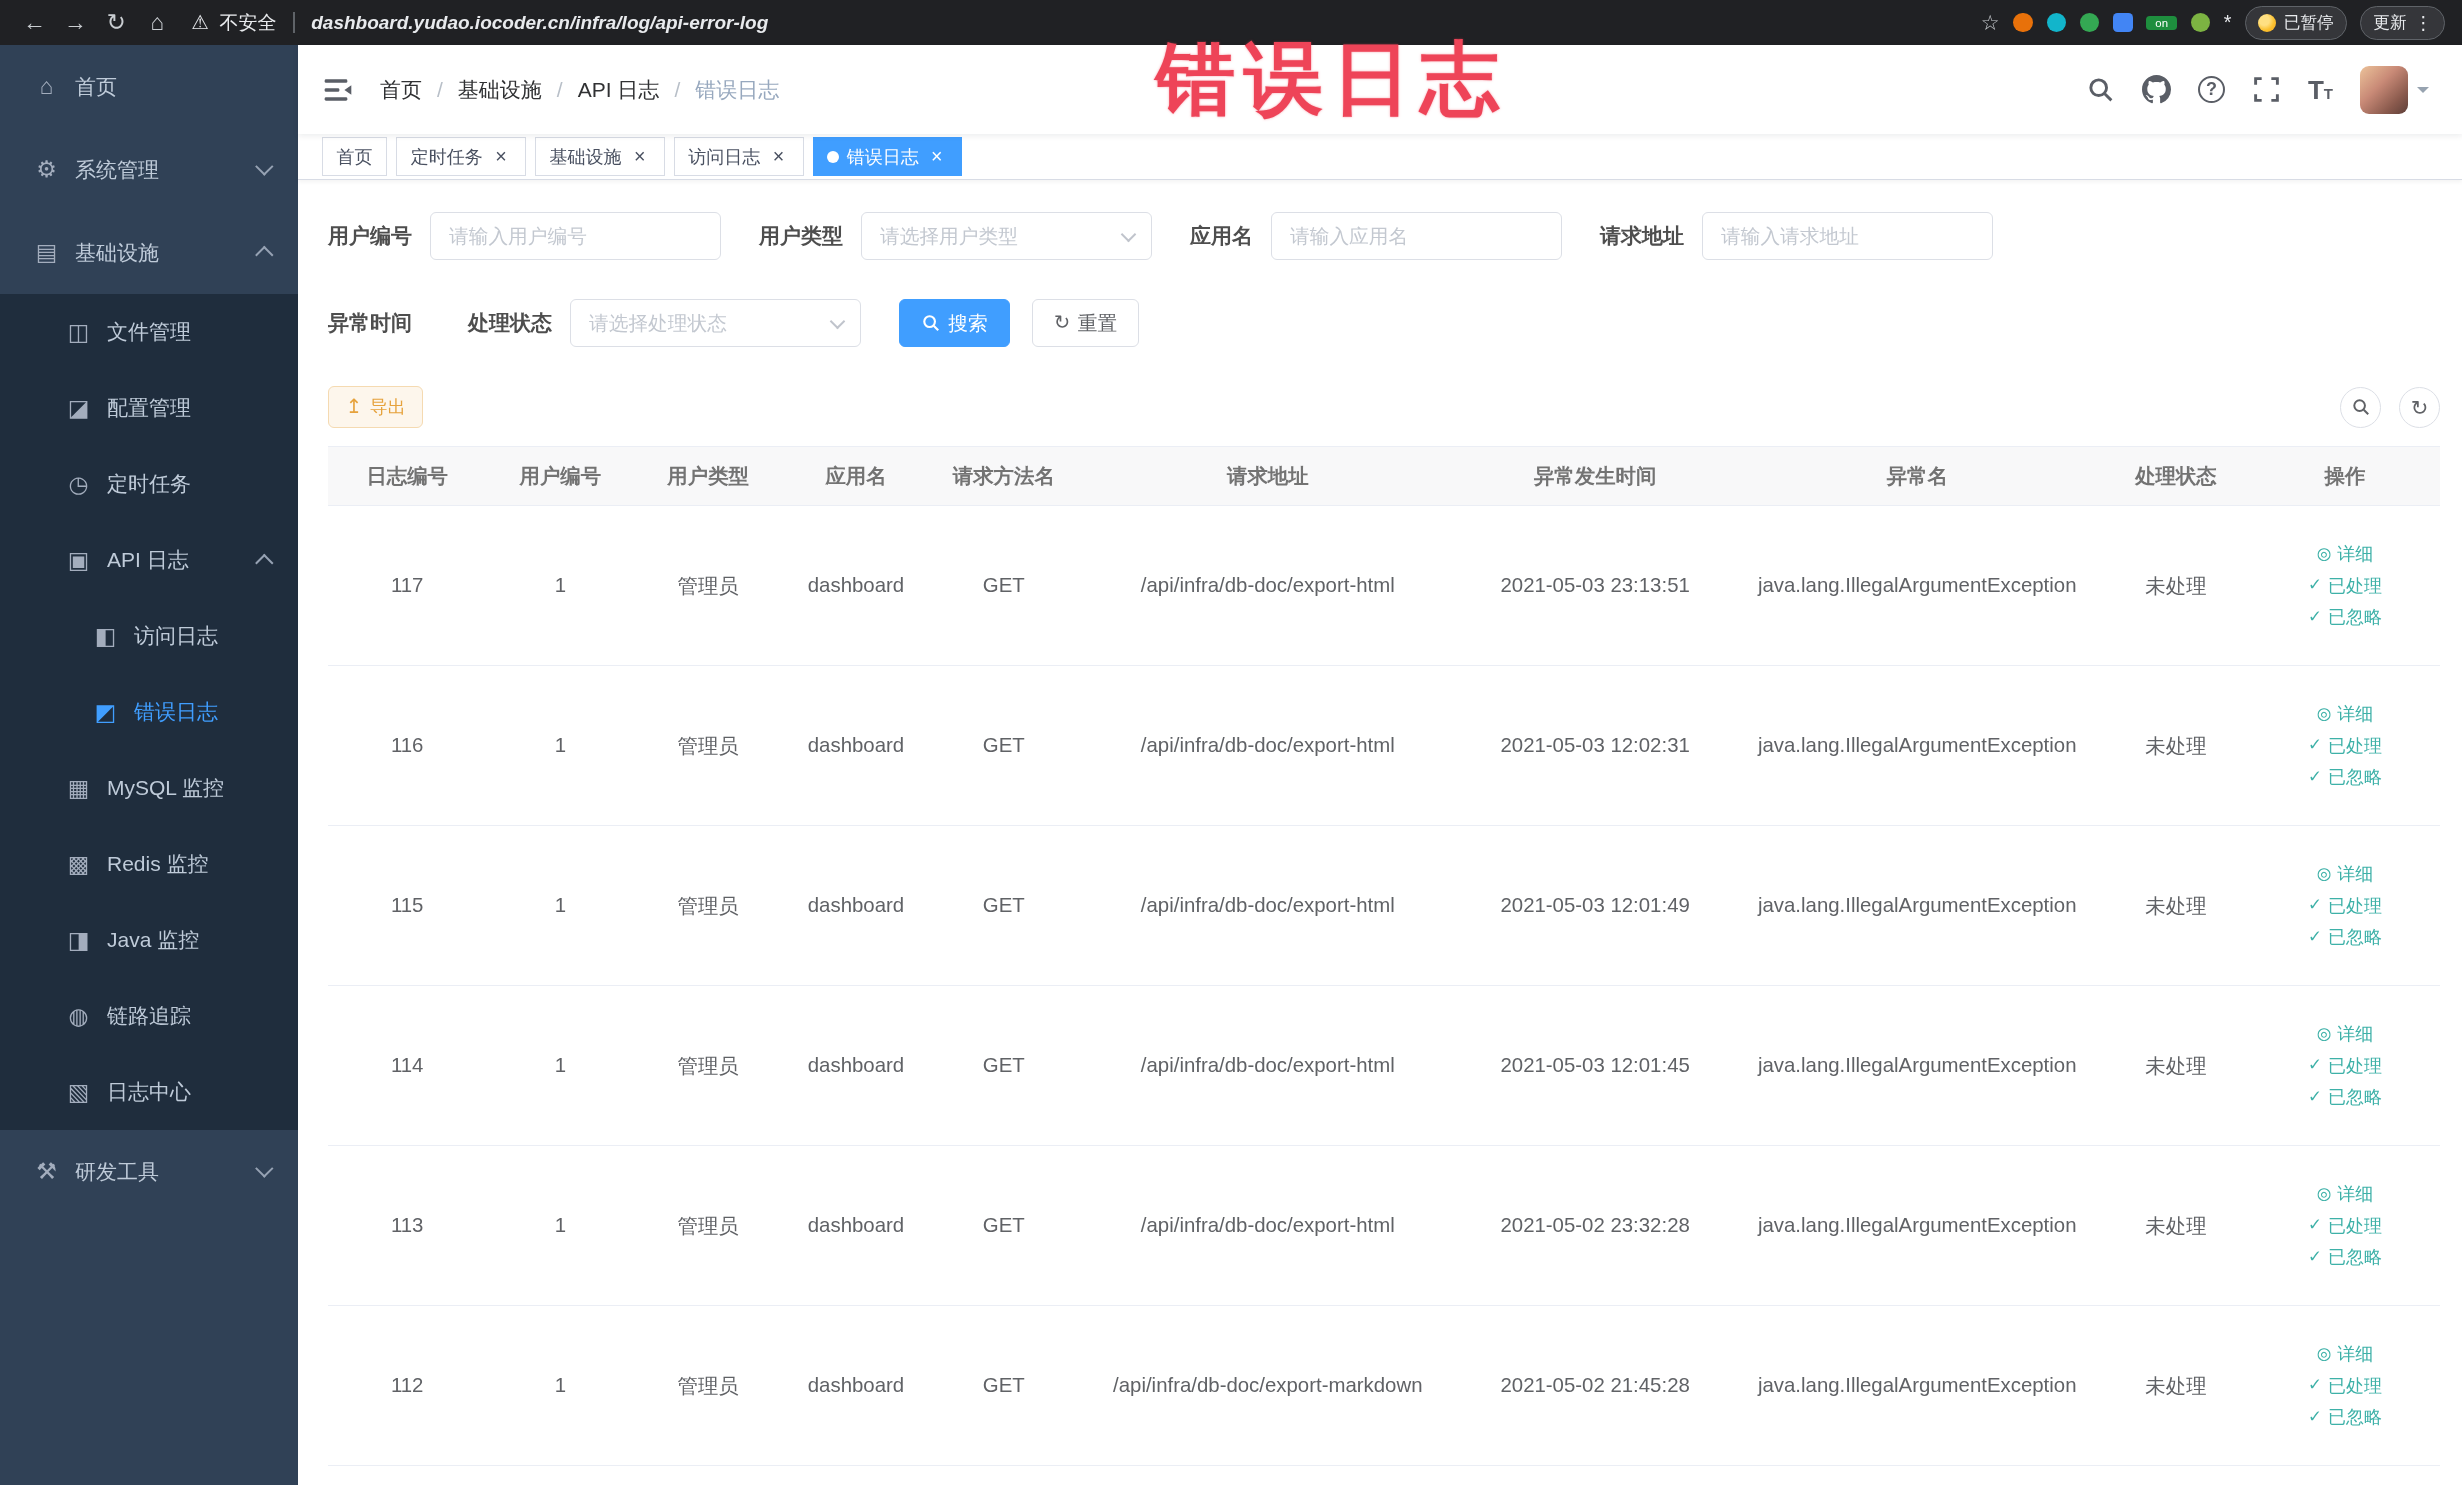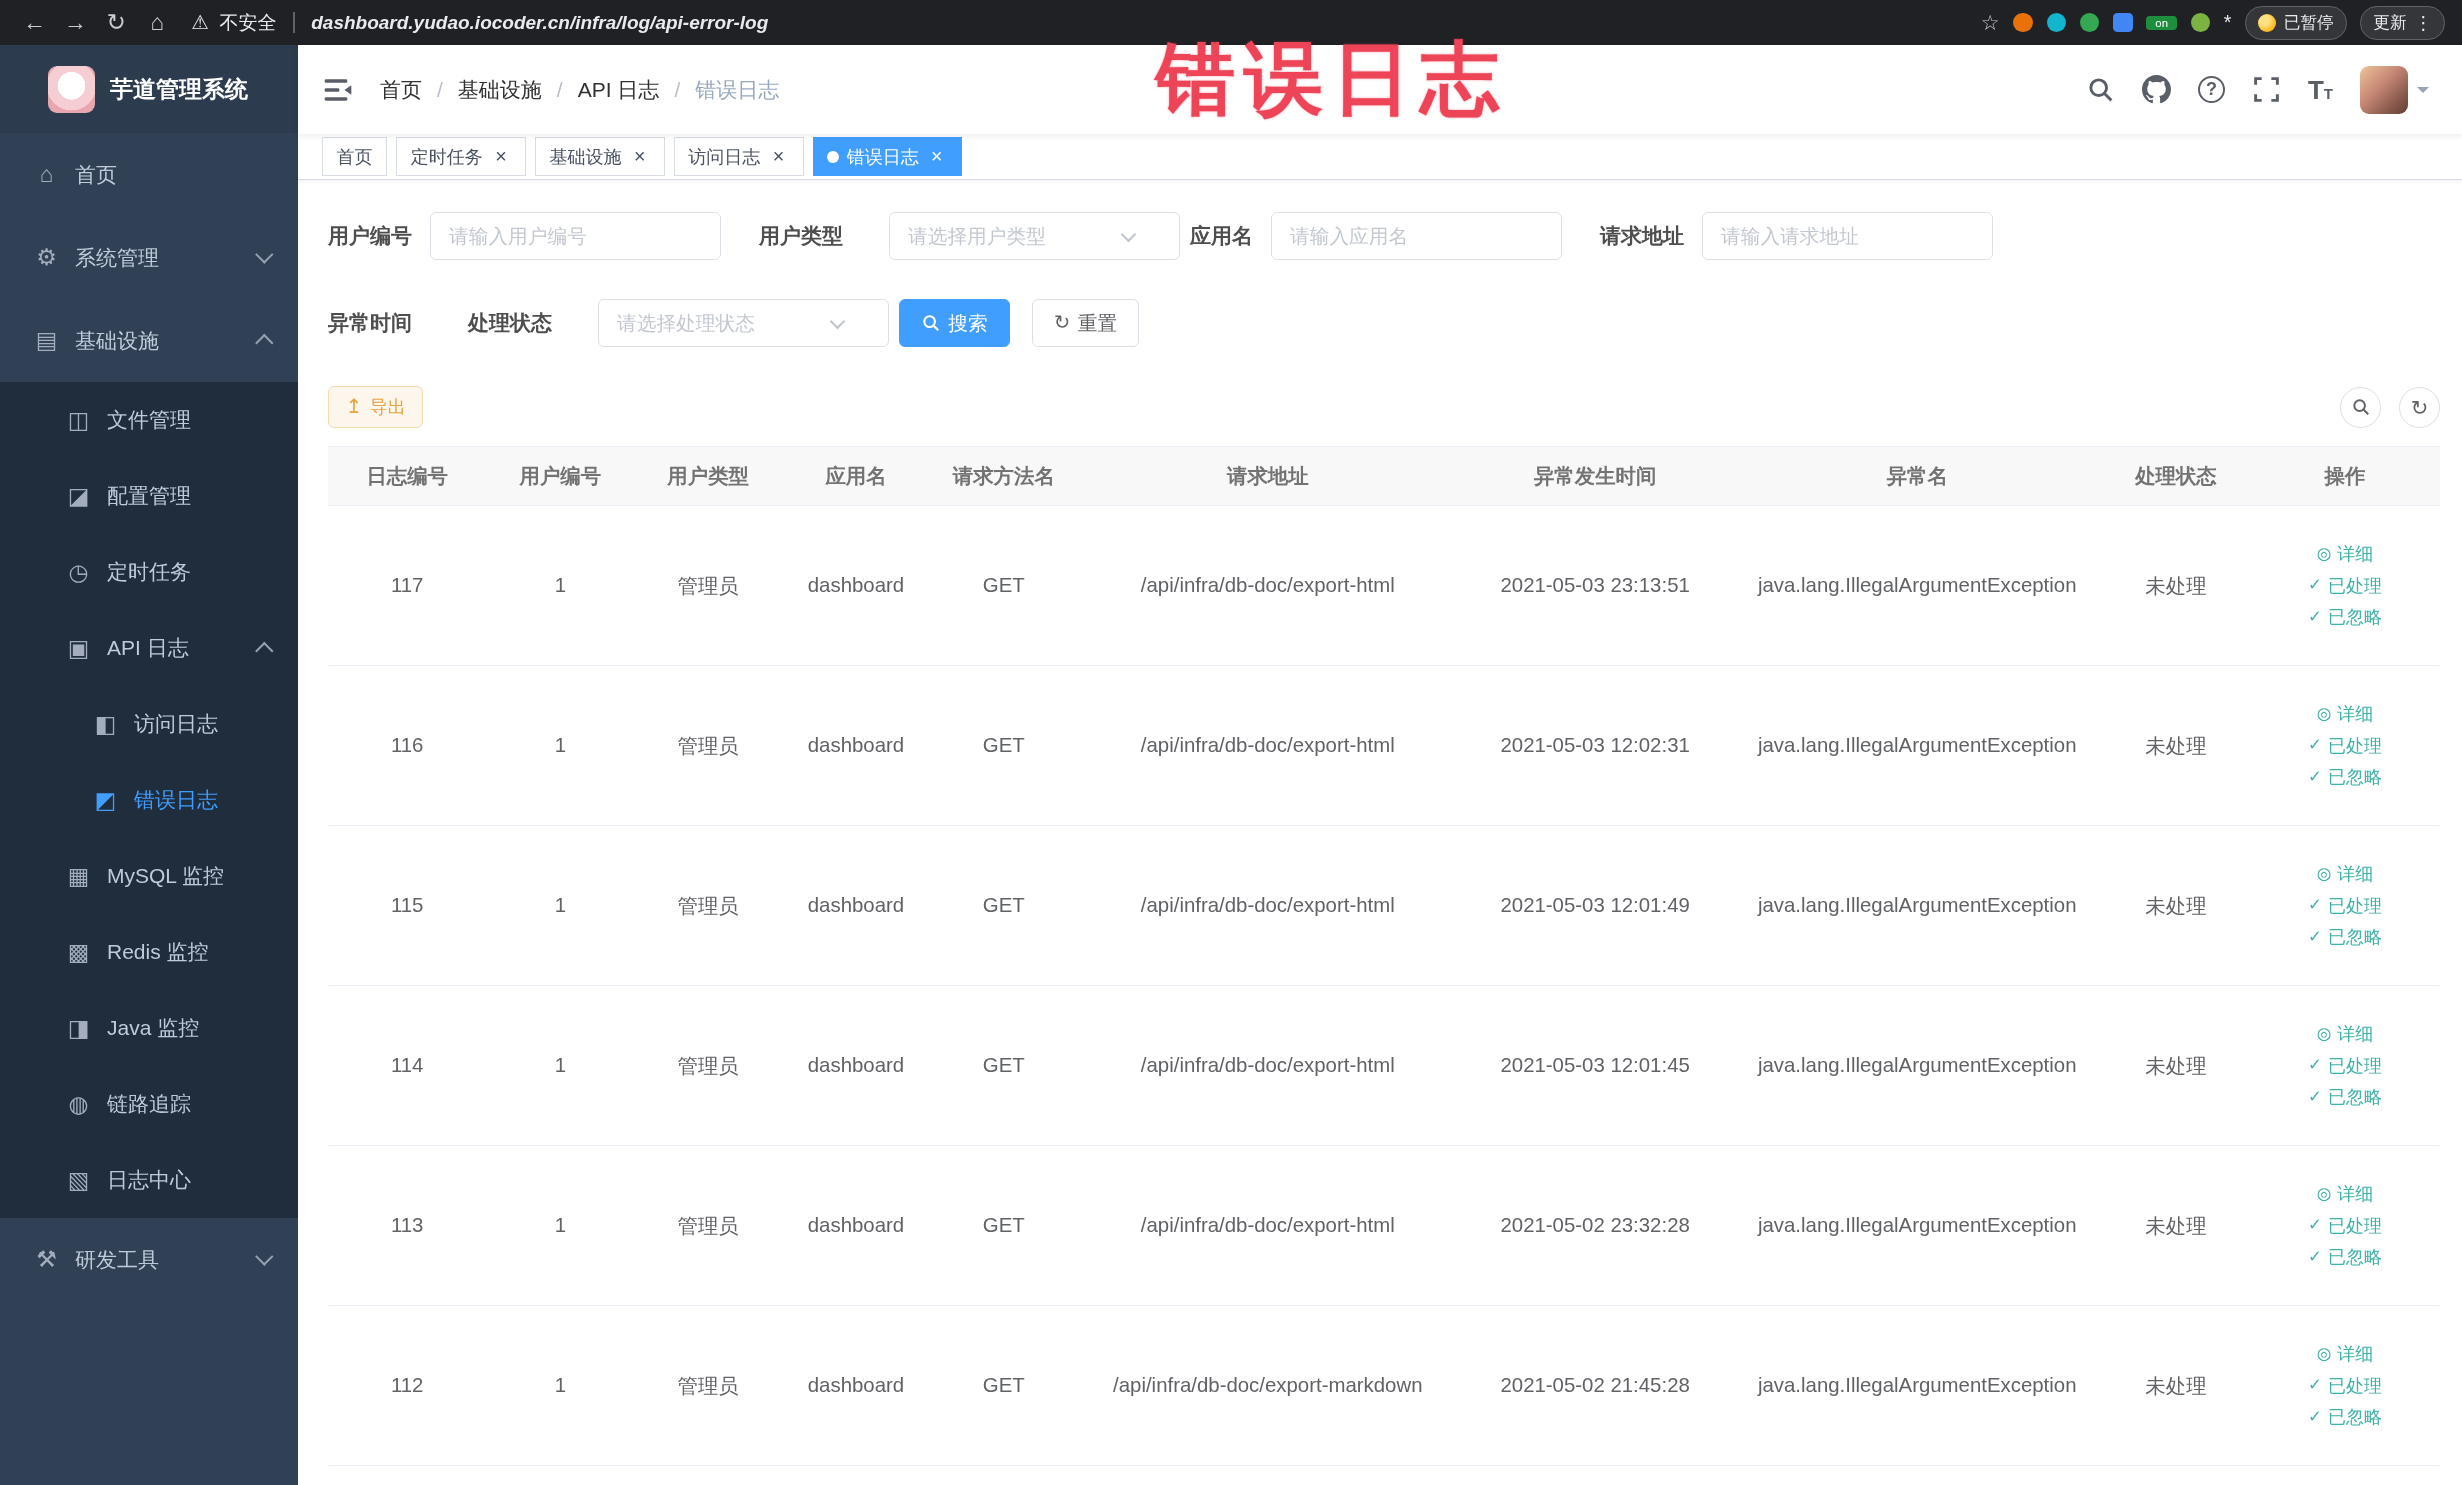--- a/index.html
+++ b/index.html
@@ -70,21 +70,21 @@
   .tag .dot{width:12px;height:12px;border-radius:50%;background:#fff;}
 
   
   .content{flex:1;padding:32px 22px 0 30px;min-width:0;position:relative;}
   .frow{display:flex;align-items:center;margin-bottom:39px;}
   .fitem{display:flex;align-items:center;margin-right:38px;}
   .flabel{font-size:21px;font-weight:700;color:#4e4e4e;margin-right:18px;white-space:nowrap;}
   .inp{height:48px;border:1.5px solid #dcdfe6;border-radius:6px;padding:0 18px;font-size:19.7px;color:#606266;width:291px;box-sizing:border-box;outline:none;font-family:inherit;background:#fff;}
   .inp::placeholder{color:#c3c8d0;}
   .selwrap{position:relative;width:291px;}
-  .selwrap .inp{width:100%;padding-right:44px;margin-left:28px;}
+  .selwrap .inp{width:100%;padding-right:44px;}
   .sel-caret{position:absolute;right:18px;top:16.7px;width:9px;height:9px;border-right:2.3px solid #c0c4cc;border-bottom:2.3px solid #c0c4cc;transform:rotate(45deg);pointer-events:none;}
   .daterange{height:48px;width:369px;border:1.5px solid #dcdfe6;border-radius:6px;display:flex;align-items:center;gap:7.6px;padding:0 15px;box-sizing:border-box;background:#fff;}
   .daterange svg{flex-shrink:0;}
   .daterange input{border:none;outline:none;width:124px;font-size:19.7px;text-align:center;color:#606266;font-family:inherit;}
   .daterange input::placeholder{color:#c3c8d0;}
   .dsep{color:#c3c8d0;font-size:19.7px;}
   .btn{height:48px;border-radius:6px;font-size:19.7px;display:inline-flex;align-items:center;gap:7.6px;padding:0 21px;cursor:pointer;border:1.5px solid transparent;font-family:inherit;box-sizing:border-box;}
   .btn.primary{background:#409eff;border-color:#409eff;color:#fff;}
   .btn.plain{background:#fff;border-color:#dcdfe6;color:#606266;}
   .bic{font-size:19.7px;line-height:1;}
@@ -138,24 +138,20 @@
       <span class="chip update">
         <span>更新</span>
         <span class="kebab">⋮</span>
       </span>
     </div>
   </div>
 
   <div class="app">
 
     <aside>
-      <div class="logo">
-        <span class="logo-img"></span>
-        <span class="logo-title">芋道管理系统</span>
-      </div>
 
       <div class="mi">
         <span class="ic">⌂</span>
         <span>首页</span>
       </div>
       <div class="mi">
         <span class="ic">⚙</span>
         <span>系统管理</span>
         <span class="chev down"></span>
       </div>

